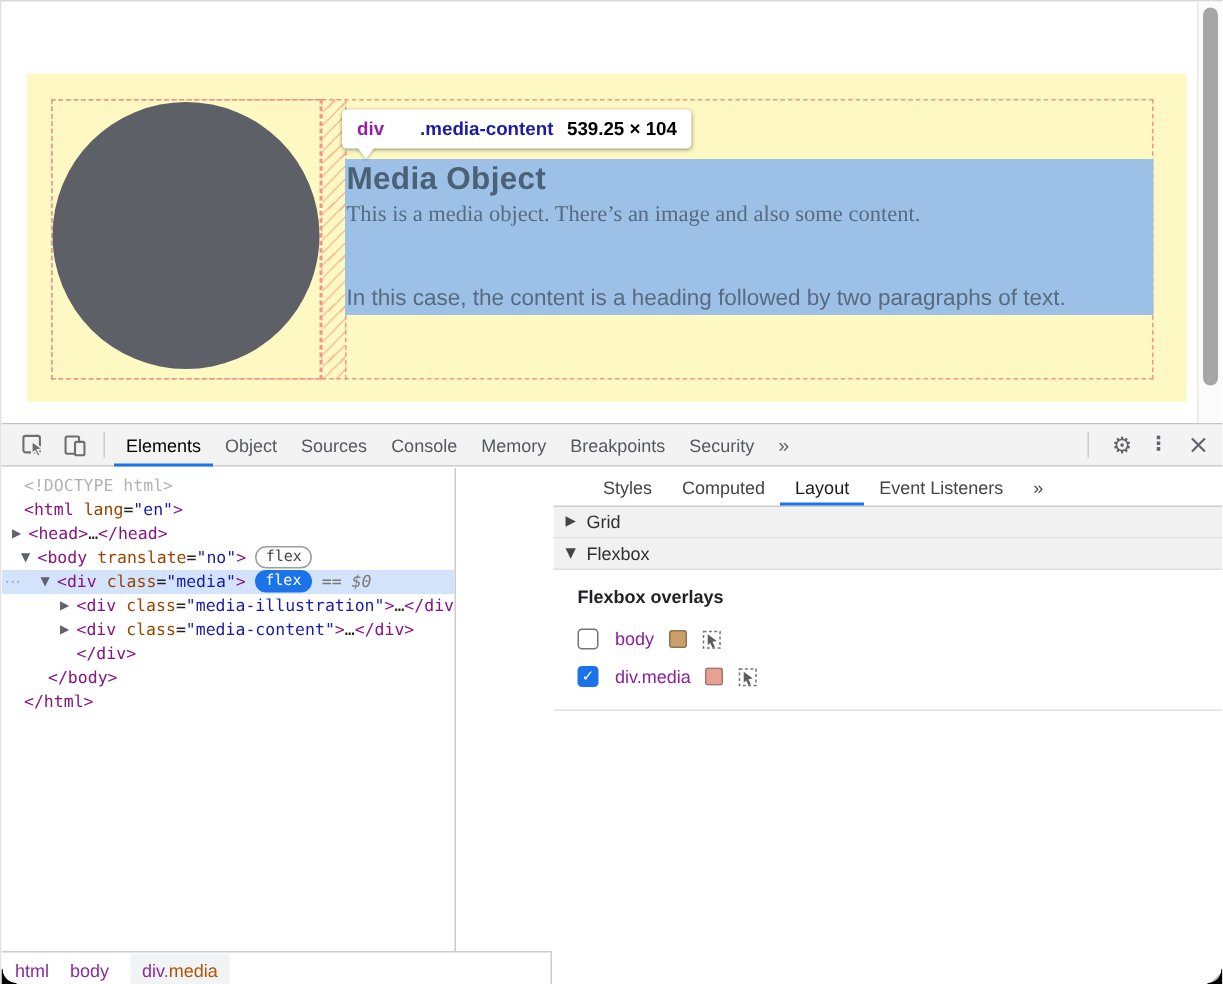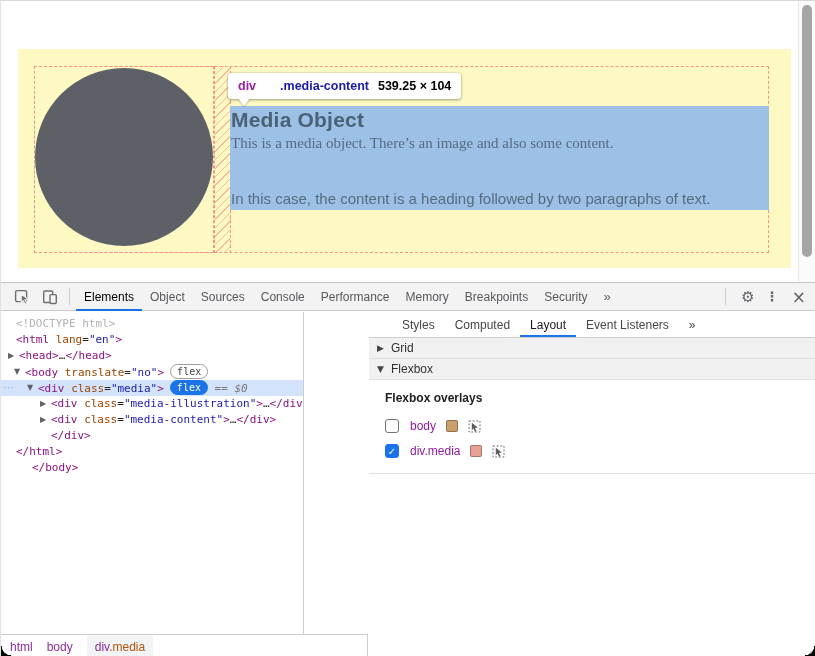--- a/index.html
+++ b/index.html
@@ -149,21 +149,20 @@
           <rect x="1.7" y="2" width="9" height="11.5" rx="1" fill="none" stroke="#6e6e6e" stroke-width="1.4"></rect>
           <rect x="8" y="5.6" width="6.3" height="8.9" rx="1" fill="#f3f3f4" stroke="#6e6e6e" stroke-width="1.4"></rect>
         </svg>
       </span>
       <span class="vsep"></span>
       <div class="dt-tabs">
           <span class="dt-tab active">Elements</span>
           <span class="dt-tab">Object</span>
           <span class="dt-tab">Sources</span>
           <span class="dt-tab">Console</span>
-          <span class="dt-tab">Performance</span>
           <span class="dt-tab">Memory</span>
           <span class="dt-tab">Breakpoints</span>
           <span class="dt-tab">Security</span>
         </div>
       <span class="dt-tab more-tabs">»</span>
       <div class="tb-right">
         <span class="vsep"></span>
         <span class="glyph gear">⚙</span>
         <span class="glyph dots3">⋮</span>
         <span class="closex glyph">×</span>
@@ -173,22 +172,22 @@
     <div class="dt-main">
       <div class="tree-pane">
           <div class="tree-row"><span style="margin-left: 15px;"><span class="seg-gray">&lt;!DOCTYPE html&gt;</span></span></div>
           <div class="tree-row"><span style="margin-left: 15px;"><span class="seg-tag">&lt;html </span><span class="seg-attr">lang</span><span class="seg-plain">=</span><span class="seg-val">"en"</span><span class="seg-tag">&gt;</span></span></div>
           <div class="tree-row"><span class="twisty" style="left: 7px;">▶</span><span style="margin-left: 18px;"><span class="seg-tag">&lt;head&gt;</span><span class="seg-plain">…</span><span class="seg-tag">&lt;/head&gt;</span></span></div>
           <div class="tree-row"><span class="twisty" style="left: 13px;">▼</span><span style="margin-left: 24px;"><span class="seg-tag">&lt;body </span><span class="seg-attr">translate</span><span class="seg-plain">=</span><span class="seg-val">"no"</span><span class="seg-tag">&gt;</span></span><span class="badge outline">flex</span></div>
           <div class="tree-row selected"><span class="row-dots">⋯</span><span class="twisty" style="left: 26px;">▼</span><span style="margin-left: 37px;"><span class="seg-tag">&lt;div </span><span class="seg-attr">class</span><span class="seg-plain">=</span><span class="seg-val">"media"</span><span class="seg-tag">&gt;</span></span><span class="badge filled">flex</span><span class="seg-eq">  ==  </span><span class="seg-dollar">$0</span></div>
           <div class="tree-row"><span class="twisty" style="left: 39px;">▶</span><span style="margin-left: 50px;"><span class="seg-tag">&lt;div </span><span class="seg-attr">class</span><span class="seg-plain">=</span><span class="seg-val">"media-illustration"</span><span class="seg-tag">&gt;</span><span class="seg-plain">…</span><span class="seg-tag">&lt;/div&gt;</span></span></div>
           <div class="tree-row"><span class="twisty" style="left: 39px;">▶</span><span style="margin-left: 50px;"><span class="seg-tag">&lt;div </span><span class="seg-attr">class</span><span class="seg-plain">=</span><span class="seg-val">"media-content"</span><span class="seg-tag">&gt;</span><span class="seg-plain">…</span><span class="seg-tag">&lt;/div&gt;</span></span></div>
           <div class="tree-row"><span style="margin-left: 50px;"><span class="seg-tag">&lt;/div&gt;</span></span></div>
+          <div class="tree-row"><span style="margin-left: 31px;"><span class="seg-tag">&lt;/body&gt;</span></span></div>
           <div class="tree-row"><span style="margin-left: 15px;"><span class="seg-tag">&lt;/html&gt;</span></span></div>
-          <div class="tree-row"><span style="margin-left: 31px;"><span class="seg-tag">&lt;/body&gt;</span></span></div>
         </div>
 
       <div class="side-pane">
         <div class="side-tabs">
             <span class="side-tab">Styles</span>
             <span class="side-tab">Computed</span>
             <span class="side-tab active">Layout</span>
             <span class="side-tab">Event Listeners</span>
             <span class="side-tab">»</span>
           </div>

